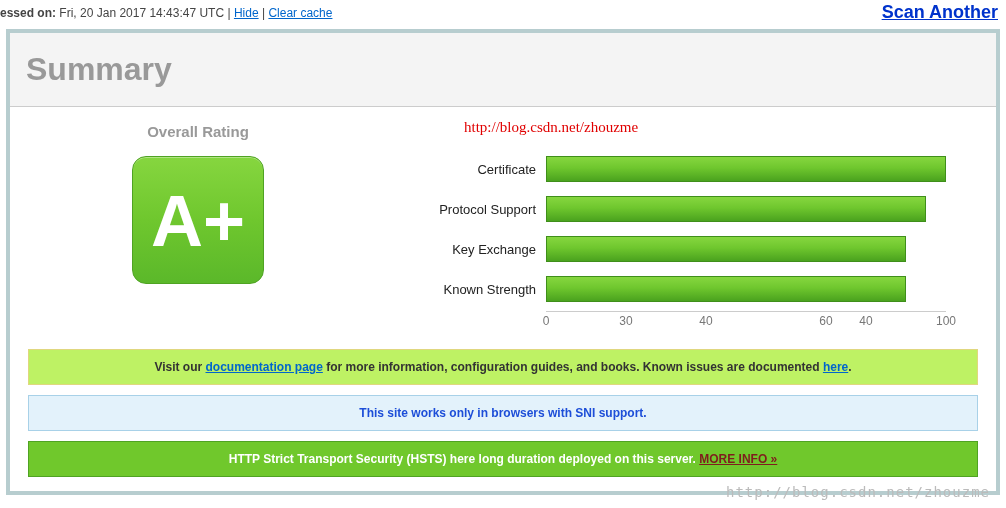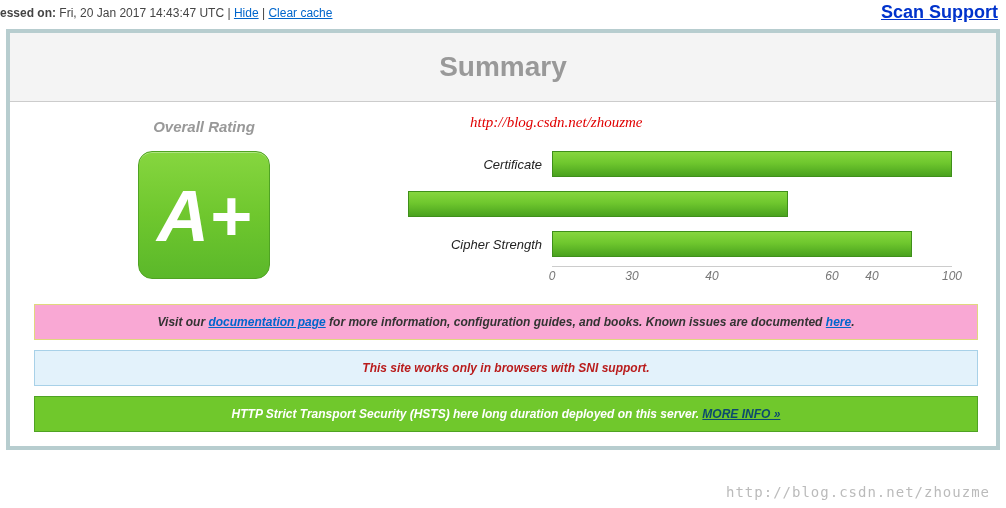--- a/index.html
+++ b/index.html
@@ -28,28 +28,26 @@
     }
     .panel {
       border: 4px solid #b7cdcf;
       margin: 0 6px;
       background: #fff;
     }
     .panel-header {
       background: #f4f4f4;
       border-bottom: 1px solid #ccc;
       padding: 18px 16px;
-      font-size: 28px;
+      font-size: 32px;
       font-weight: bold;
       color: #999;
-      text-align: center;
     }
     .panel-body {
-      padding: 12px 18px 14px 24px;
-      font-style: italic;
+      padding: 12px 18px 14px 18px;
     }
     .summary-row {
       display: flex;
       gap: 34px;
       align-items: flex-start;
       padding: 0 0 10px 0;
     }
     .rating-col {
       flex: 0 0 340px;
       text-align: center;
@@ -134,36 +132,36 @@
     .notice {
       margin-top: 10px;
       padding: 10px 12px;
       text-align: center;
       font-size: 12px;
       font-weight: bold;
       border: 1px solid transparent;
     }
     .notice a { text-decoration: underline; }
     .notice-yellow {
-      background: #f9a8d4;
+      background: #bef264;
       border-color: #e0d77f;
       color: #333;
     }
     .notice-yellow a { color: #0066cc; }
     .notice-blue {
       background: #e3f2fb;
       border-color: #a8d1e8;
-      color: #b91c1c;
+      color: #1d4ed8;
     }
     .notice-green {
       background: #70c82c;
       border-color: #4fa323;
       color: #fff;
     }
-    .notice-green a { color: #0c4a6e; font-weight: bold; }
+    .notice-green a { color: #7f1d1d; font-weight: bold; }
     .watermark-bottom {
       position: fixed;
       right: 16px;
       bottom: 8px;
       color: #bbb;
       font-family: monospace;
       font-size: 14px;
       letter-spacing: 1px;
     }
   </style>
@@ -173,47 +171,54 @@
 <div class="top-bar">
   <div class="top-left">
     <b>essed on:</b>
     <span> </span>
     <span>Fri, 20 Jan 2017 14:43:47 UTC</span>
     <span> | </span>
     <a href="#">Hide</a>
     <span> | </span>
     <a href="#">Clear cache</a>
   </div>
-  <a href="#" class="scan-another">Scan Support</a>
+  <a href="#" class="scan-another">Scan Another</a>
 </div>
 
 <div class="panel">
   <div class="panel-header">Summary</div>
   <div class="panel-body">
     <div class="summary-row">
       <div class="rating-col">
         <div class="rating-title">Overall Rating</div>
         <div class="grade-badge">A+</div>
       </div>
       <div class="chart-col">
         <div class="watermark">http://blog.csdn.net/zhouzme</div>
         <div class="chart" id="chart">
             <div class="chart-row">
               <div class="chart-label">Certificate</div>
               <div class="chart-track">
                 <div class="chart-bar" style="width: 100%;"></div>
               </div>
             </div>
             <div class="chart-row">
+              <div class="chart-label">Protocol Support</div>
               <div class="chart-track">
                 <div class="chart-bar" style="width: 95%;"></div>
               </div>
             </div>
             <div class="chart-row">
-              <div class="chart-label">Cipher Strength</div>
+              <div class="chart-label">Key Exchange</div>
+              <div class="chart-track">
+                <div class="chart-bar" style="width: 90%;"></div>
+              </div>
+            </div>
+            <div class="chart-row">
+              <div class="chart-label">Known Strength</div>
               <div class="chart-track">
                 <div class="chart-bar" style="width: 90%;"></div>
               </div>
             </div>
           </div>
         <div class="chart-axis" id="chart-axis">
             <div class="chart-tick" style="left: 0%;">0</div>
             <div class="chart-tick" style="left: 20%;">30</div>
             <div class="chart-tick" style="left: 40%; text-align: center;">40</div>
             <div class="chart-tick" style="left: 60%; margin-left: 40px;">60</div>

